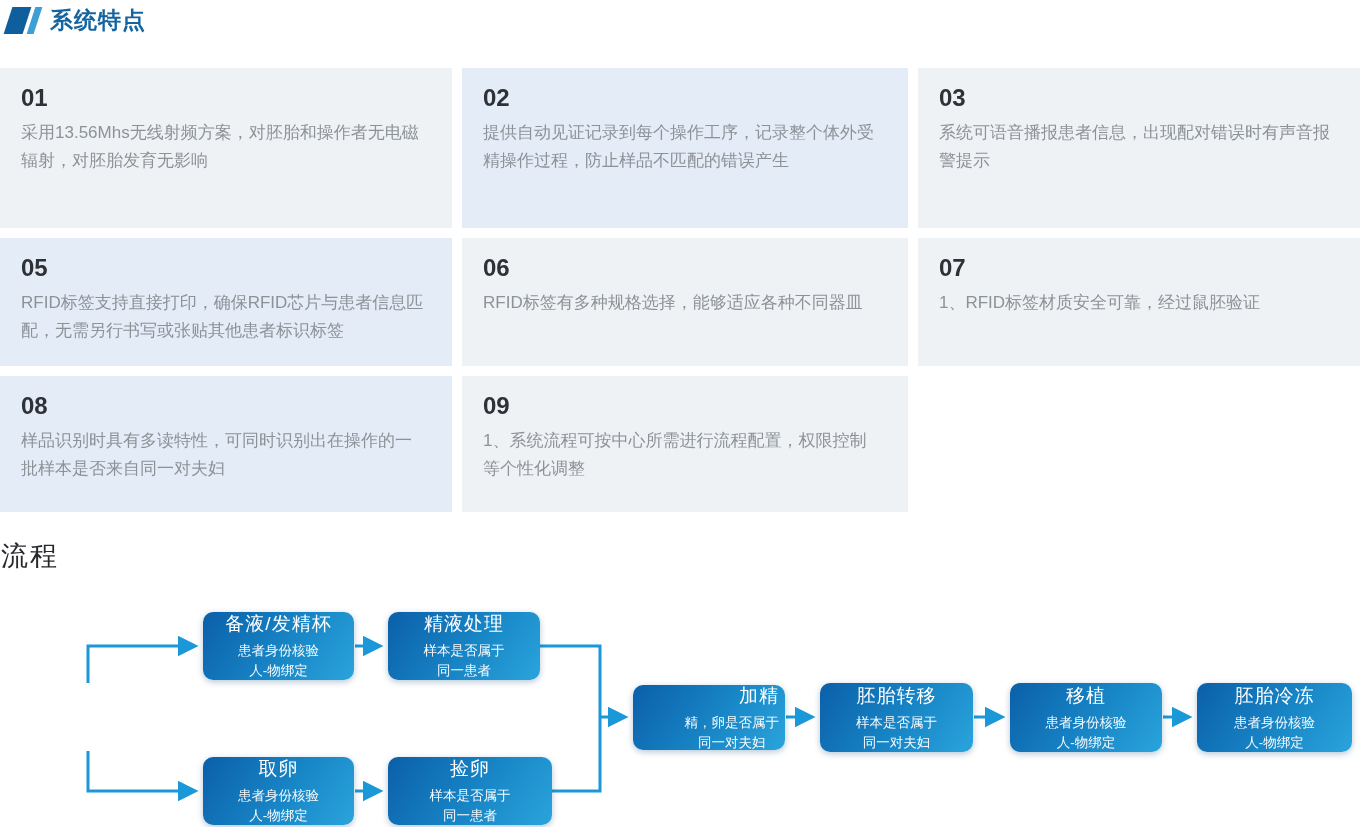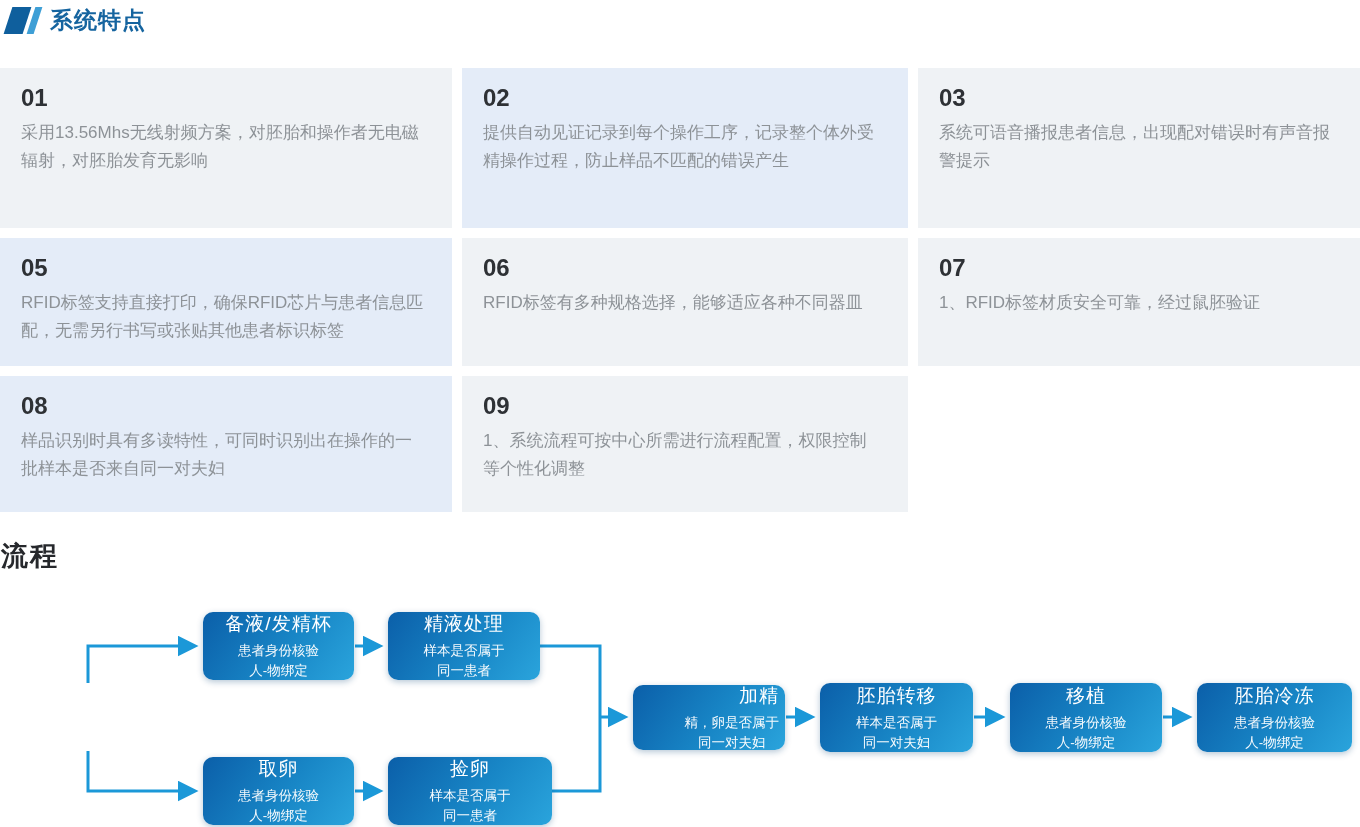--- a/index.html
+++ b/index.html
@@ -25,21 +25,21 @@
     grid-template-rows: 160px 128px 136px;
     gap: 10px;
   }
   .card { padding: 16px 26px 16px 21px; }
   .card.tint-gray { background: #eff2f5; }
   .card.tint-blue { background: #e4ecf8; }
   .card .num { font-size: 24px; font-weight: 600; color: #2e3135; margin-bottom: 7px; }
   .card .txt { font-size: 17px; color: #8d9297; line-height: 1.62; }
 
   
-  .flow-title { position: absolute; left: 1px; top: 538px; font-size: 27px; font-weight: bold; color: #26282c; letter-spacing: 2px; }
+  .flow-title { position: absolute; left: 1px; top: 538px; font-size: 27px; font-weight: normal; color: #26282c; letter-spacing: 2px; }
 
   .connectors { position: absolute; left: 0; top: 0; width: 1360px; height: 827px; pointer-events: none; }
 
   .node {
     position: absolute; border-radius: 10px; color: #ffffff; text-align: center;
     display: flex; flex-direction: column; justify-content: center; align-items: center;
     background: linear-gradient(125deg, #0b5fa9 0%, #1886c6 55%, #2aa4dc 100%);
     box-shadow: 0 2px 6px rgba(13, 70, 120, 0.30);
     padding: 4px 6px;
   }

